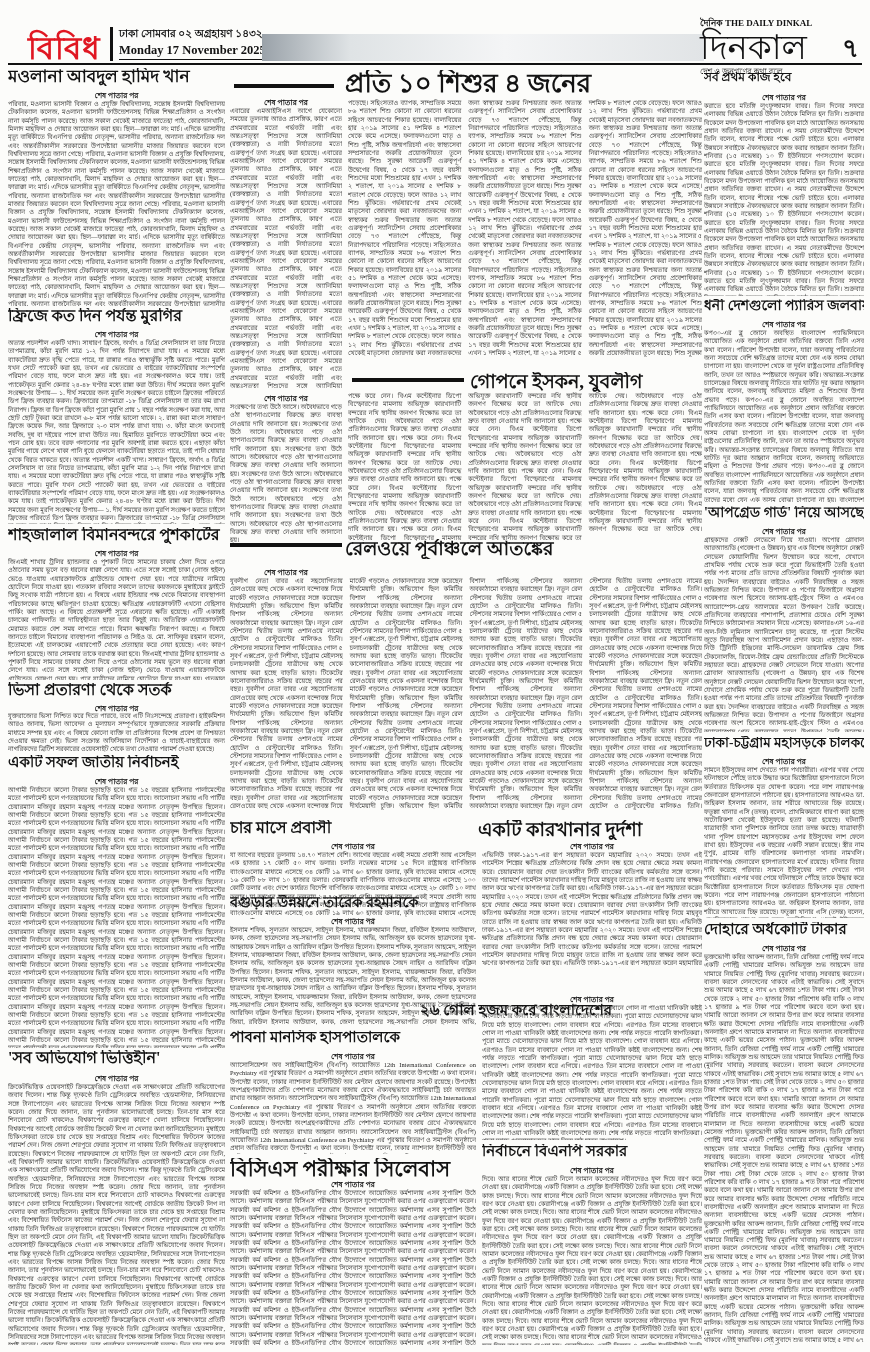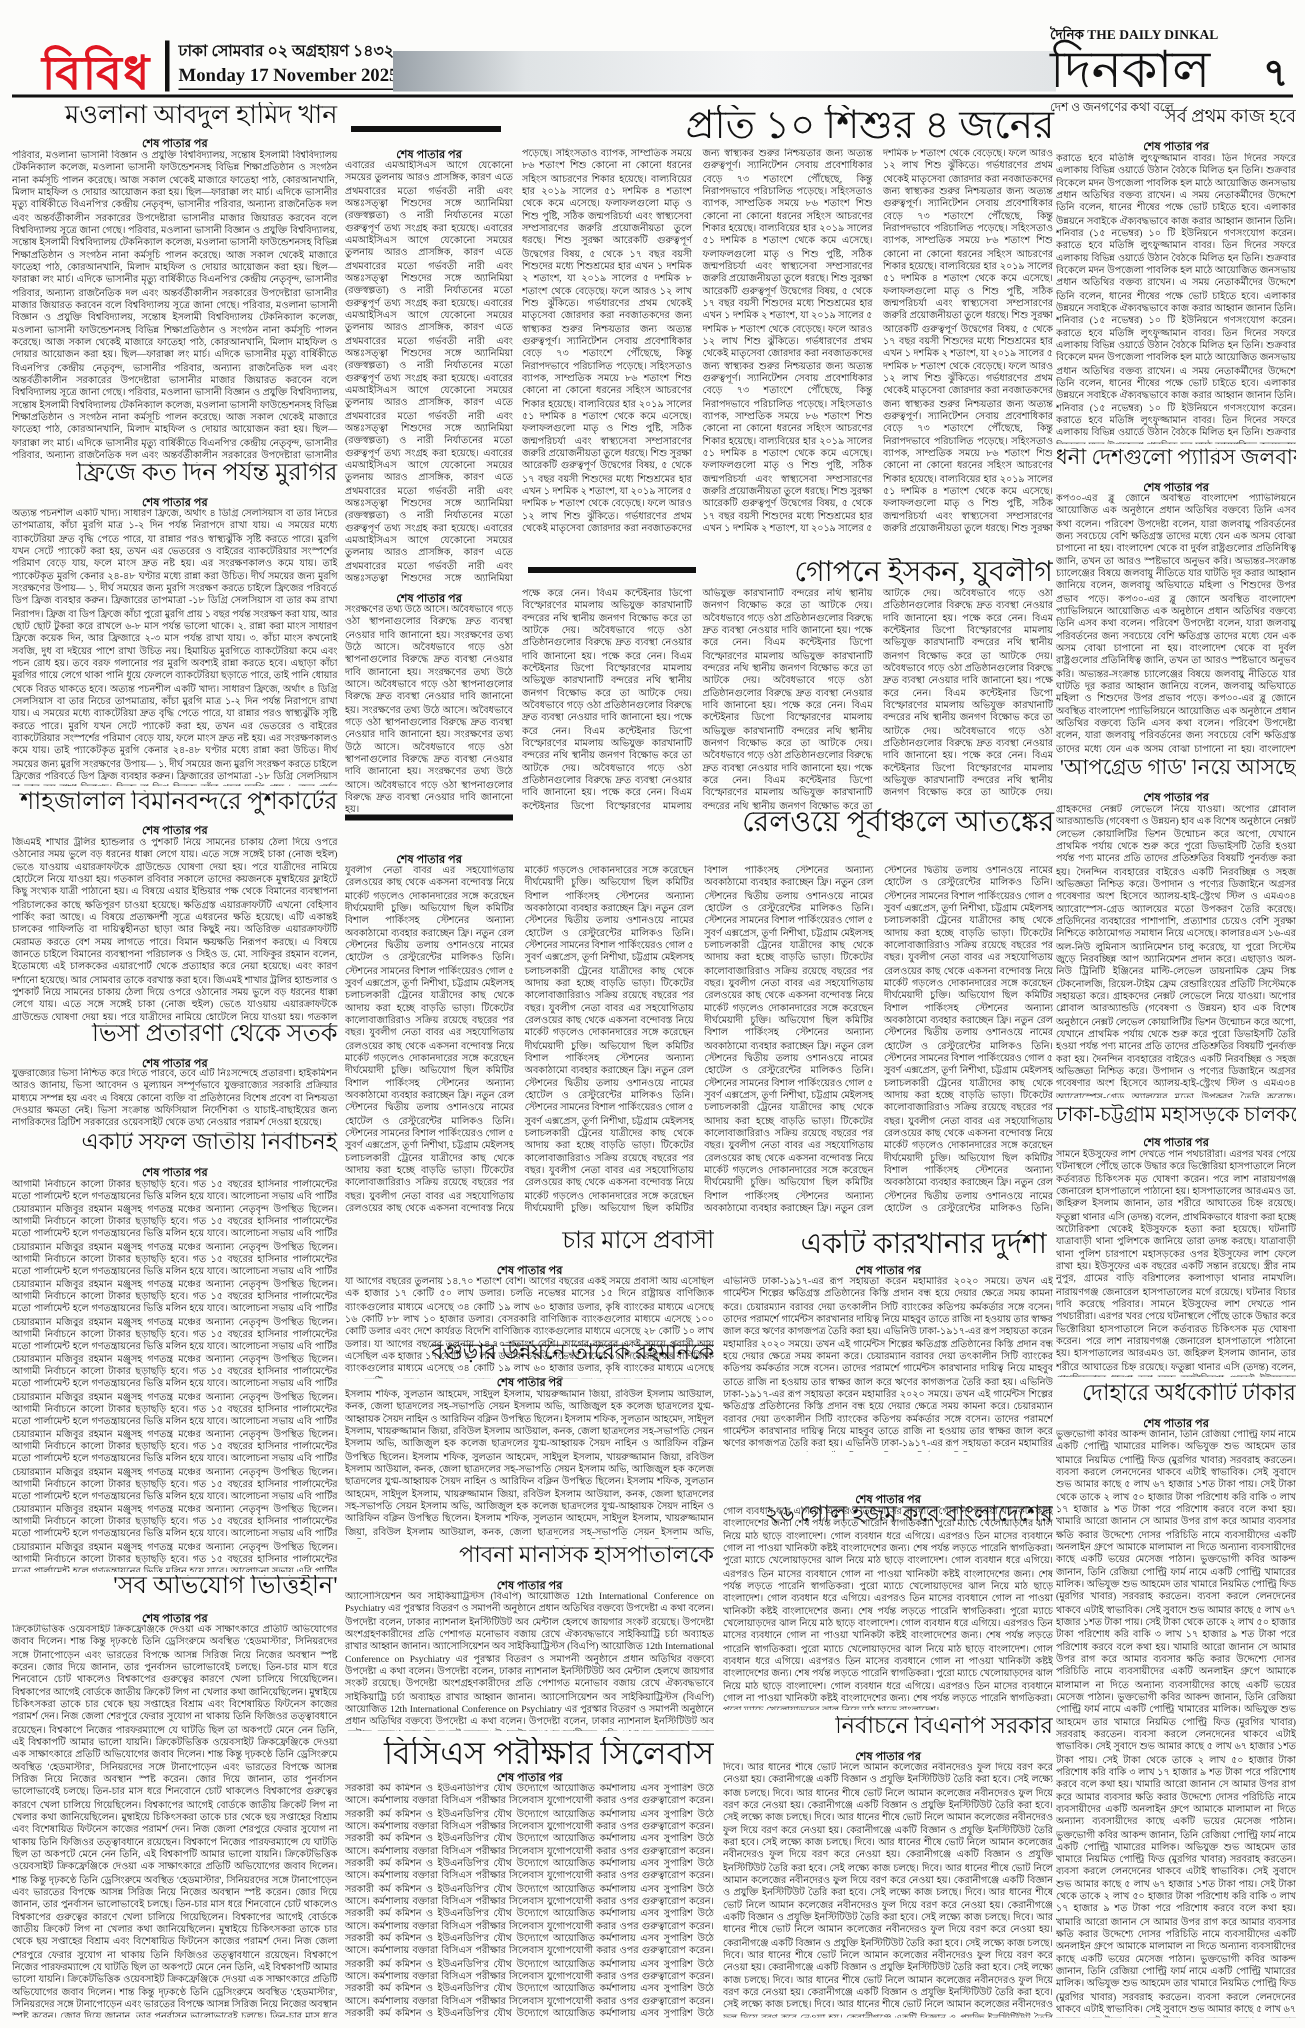--- a/index.html
+++ b/index.html
@@ -11,21 +11,21 @@
   .vbar{background:#111;}
   .date-bn{font-size:10.5px;font-weight:bold;white-space:nowrap;}
   .date-en{font-size:12.5px;font-weight:bold;border-bottom:1.5px solid #111;white-space:nowrap;padding-bottom:1px;}
   .grad{background:linear-gradient(90deg,#9aa2a9 0%,#dfe3e5 20%,#f4f5f6 55%,#e1e4e6 100%);}
   .mast-small{font-size:9px;font-weight:bold;white-space:nowrap;}
   .mast{font-size:34px;font-weight:normal;line-height:1;white-space:nowrap;}
   .tagline{font-size:8px;white-space:nowrap;}
   .pageno{font-size:26px;font-weight:bold;}
   .hrule{background:#111;height:2px;}
   
-  .headline{font-weight:normal;text-align:right;line-height:1.05;white-space:nowrap;overflow:hidden;}
+  .headline{font-weight:bold;text-align:left;line-height:1.05;white-space:nowrap;overflow:hidden;}
   .kicker{font-size:7.5px;text-align:center;white-space:nowrap;overflow:hidden;font-weight:bold;}
   .bodytext{font-size:6.4px;line-height:1.3;text-align:justify;overflow:hidden;word-break:break-word;color:#1c1c1c;}
   .cols3{column-count:3;column-gap:7px;}
   .cols4{column-count:4;column-gap:7px;}
   .bar{background:#111;height:4px;}
 </style>
 </head>
 <body>
 
 <div class="page">

